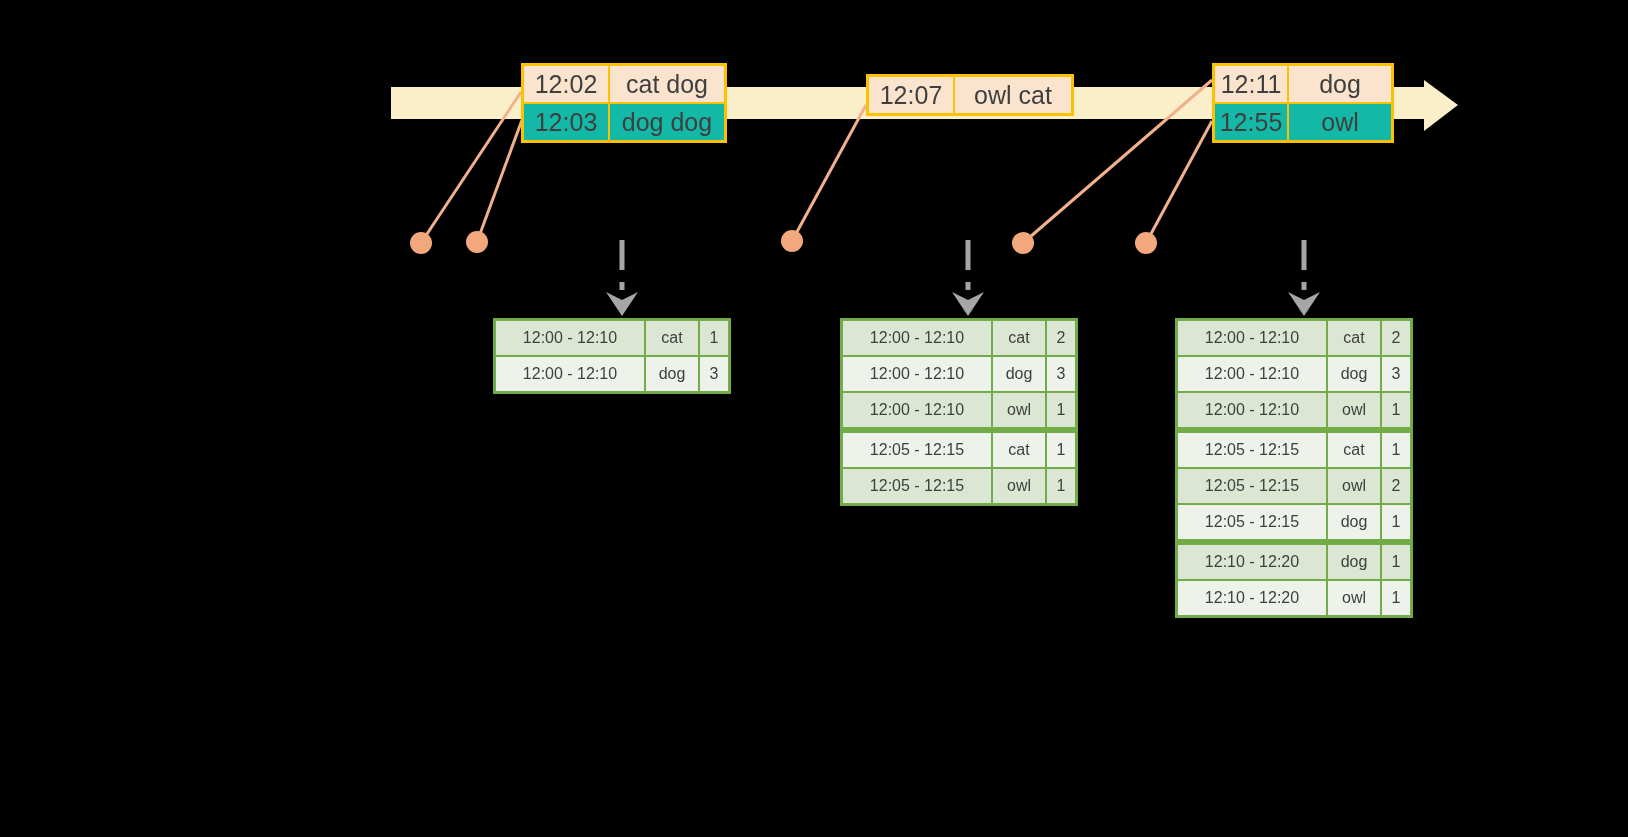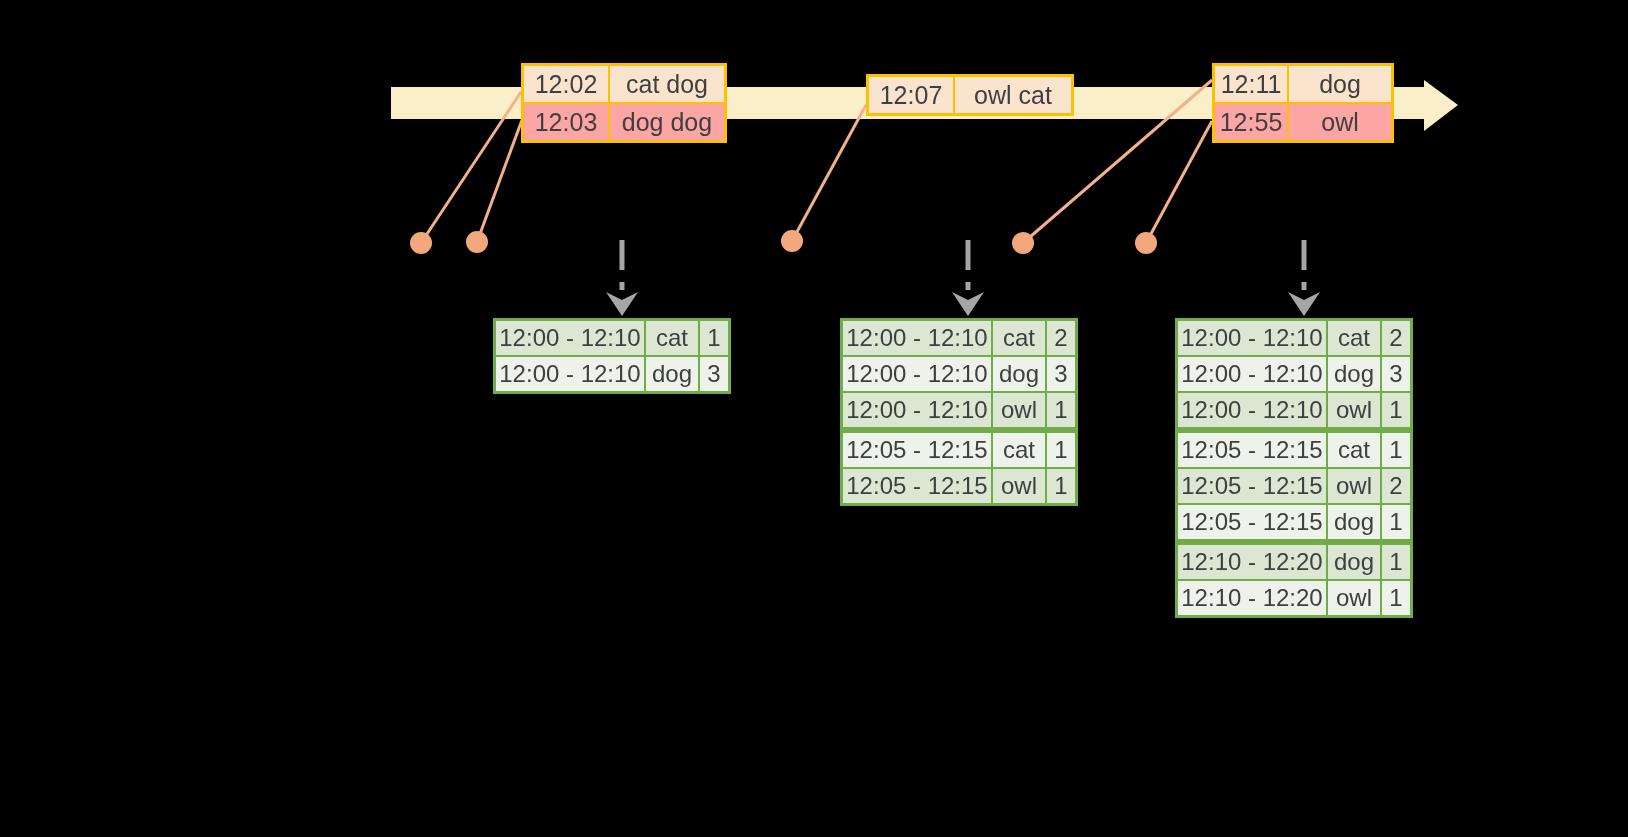--- a/index.html
+++ b/index.html
@@ -9,28 +9,28 @@
 
   
   .etable{position:absolute;background:#FFC000;border:3px solid #FFC000;
           display:flex;flex-direction:column;gap:2px;}
   .erow{display:grid;gap:2px;height:36px;}
   .erow.two{grid-template-columns:84px 114px;}
   .erow.mid{grid-template-columns:84px 116px;}
   .erow.right{grid-template-columns:72px 102px;}
   .ecell{display:flex;align-items:center;justify-content:center;font-size:25px;}
   .erow.peach .ecell{background:#FAE4CE;}
-  .erow.cream .ecell{background:#fca5a5;}
+  .erow.cream .ecell{background:#14b8a6;}
 
   
   .gtable{position:absolute;background:#72AC49;border:3px solid #72AC49;
           display:flex;flex-direction:column;gap:2px;}
   .grow{display:grid;grid-template-columns:148px 52px 28px;gap:2px;height:34px;}
   .grow.sep{margin-top:4px;}
-  .gcell{display:flex;align-items:center;justify-content:center;font-size:24px;}
+  .gcell{display:flex;align-items:center;justify-content:center;font-size:16px;}
   .grow.dark .gcell{background:#DBE7D3;}
   .grow.light .gcell{background:#EDF2EA;}
 </style>
 </head>
 <body>
 
 <div id="stage">
 
   <svg id="shapes" viewBox="0 0 1628 837">
 

